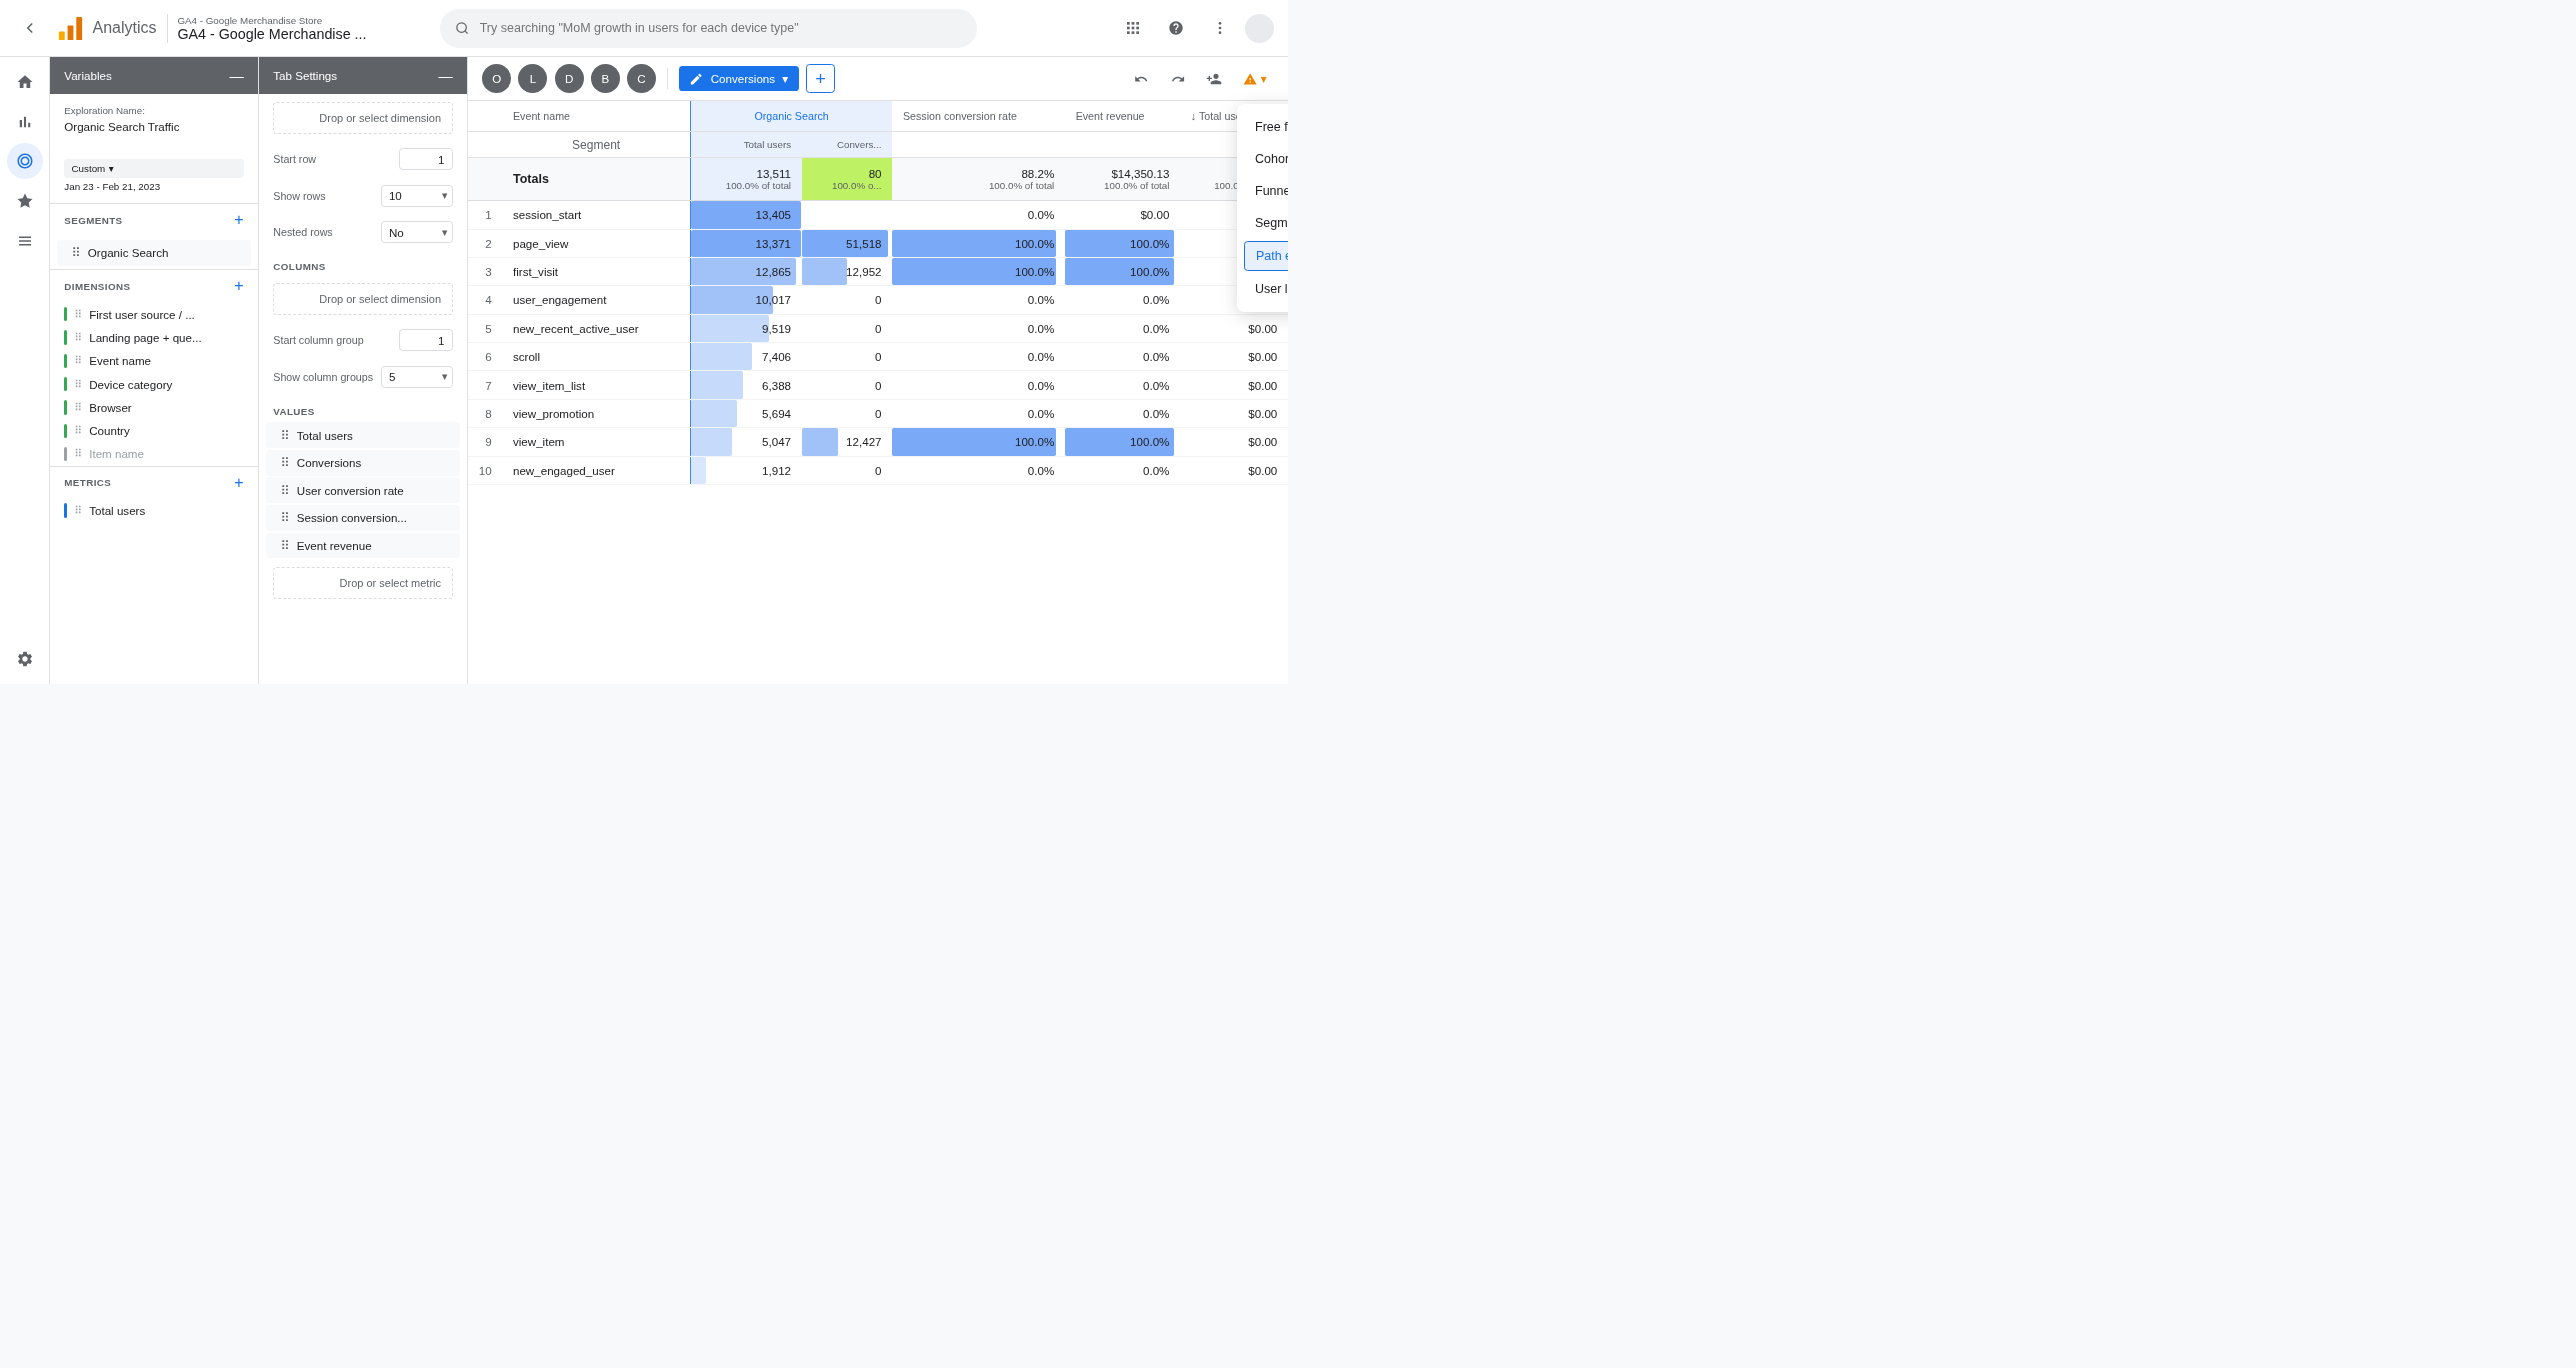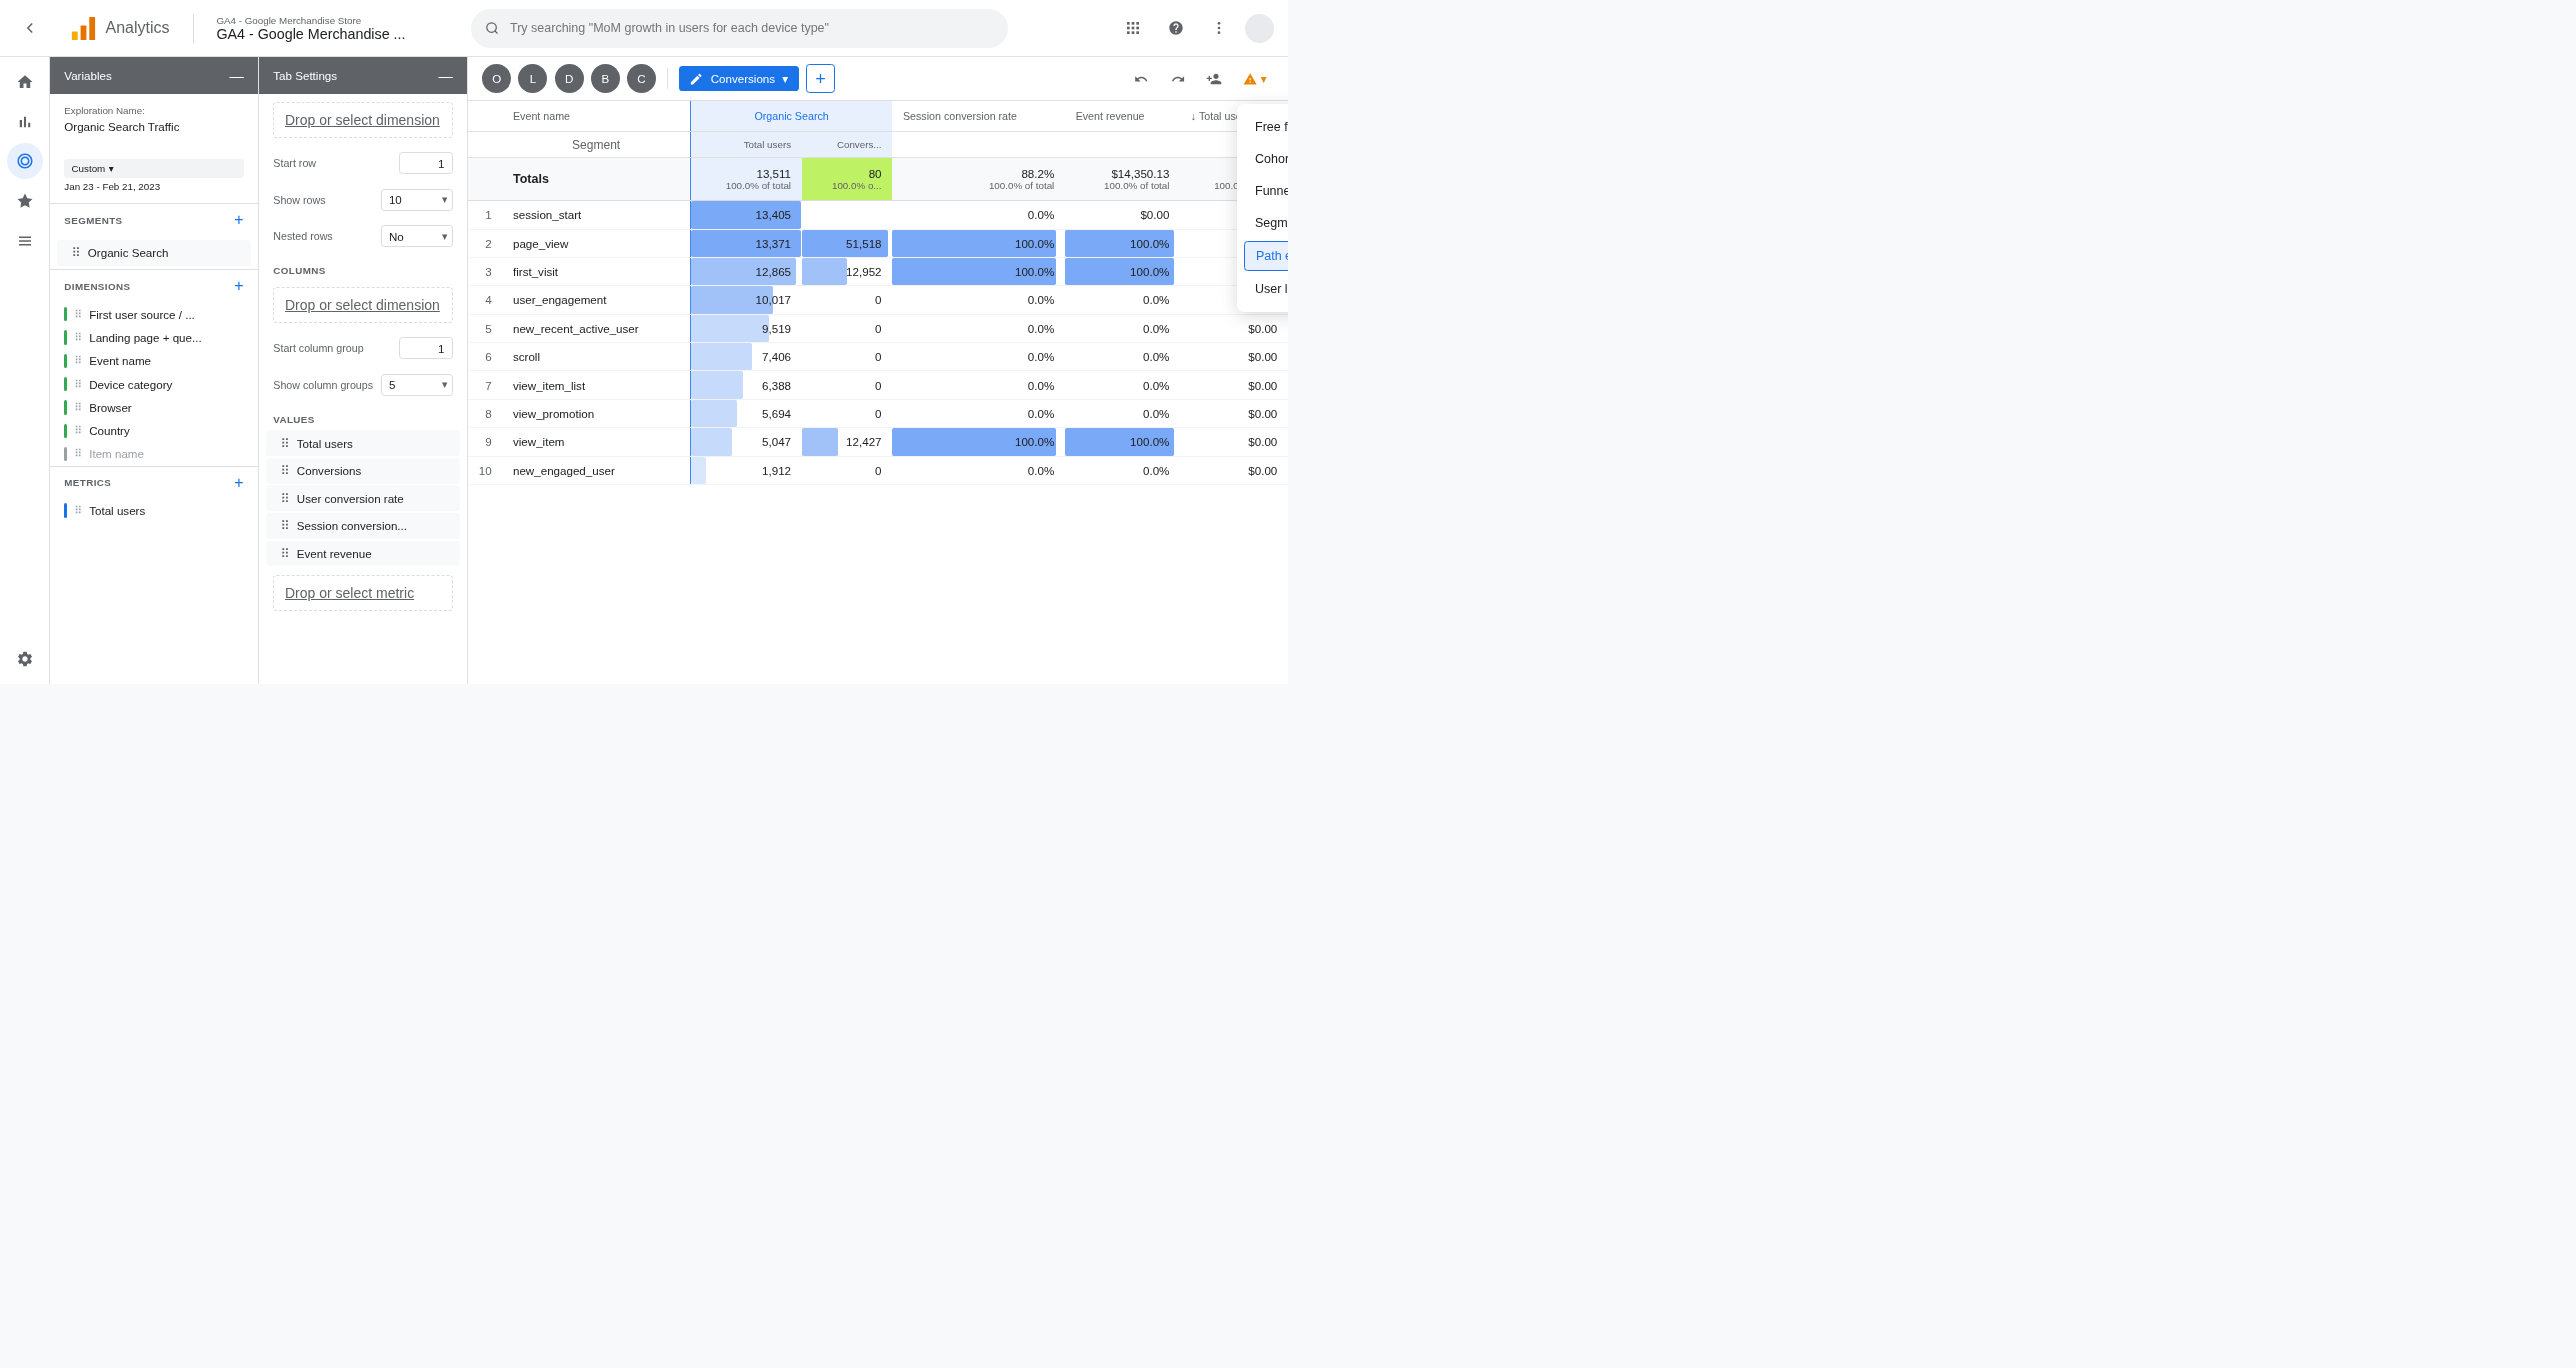--- a/index.html
+++ b/index.html
@@ -2,21 +2,21 @@
 <html style="font-size:14.3px"><head>
   <meta charset="utf-8">
   <style>
     * { box-sizing: border-box; margin: 0; padding: 0; }
     body { font-family: 'Google Sans', Arial, sans-serif; font-size: 11.6px; background: #f8f9fa; color: #202124; overflow: hidden; width: 1288px; height: 684px; }
 
     
     .top-nav {
       display: flex; align-items: center; height: 57px;
       background: #fff; border-bottom: 0.9px solid #e0e0e0;
-      padding: 0 14.3px; gap: 23px; position: relative; z-index: 100;
+      padding: 0 14.3px; gap: 10px; position: relative; z-index: 100;
     }
     .nav-back-btn {
       width: 32px; height: 32px; border: none; background: none;
       cursor: pointer; display: flex; align-items: center; justify-content: center;
       border-radius: 50%; color: #5f6368; font-size: 18px;
     }
     .logo-area { display: flex; align-items: center; gap: 7.2px; }
     .logo-icon { width: 29px; height: 29px; }
     .logo-text { font-size: 16px; color: #5f6368; font-weight: 400; }
     .nav-divider { width: 0.9px; height: 29px; background: #dadce0; }
@@ -96,23 +96,22 @@
     .metric-item { display: flex; align-items: center; gap: 7.2px; padding: 4.5px 14.3px; }
     .metric-color-bar { width: 2.7px; height: 14.3px; border-radius: 1.8px; background: #1a73e8; }
 
     
     .tab-settings-panel {
       width: 209px; background: #fff; border-right: 0.9px solid #e0e0e0;
       display: flex; flex-direction: column; overflow-y: auto;
     }
     .drop-zone {
       margin: 7.2px 14.3px; border: 0.9px dashed #dadce0; border-radius: 3.6px;
-      padding: 9px 10.7px; font-size: 14px; color: #5f6368; text-align: left;
+      padding: 9px 10.7px; font-size: 11px; color: #5f6368; text-align: right;
       cursor: pointer;
-      text-decoration: underline;
     }
     .setting-row { padding: 7.2px 14.3px; display: flex; align-items: center; justify-content: space-between; }
     .setting-label { font-size: 10.7px; color: #5f6368; }
     .setting-input {
       width: 54px; border: 0.9px solid #dadce0; border-radius: 3.6px;
       padding: 3.6px 7.2px; font-size: 11.6px; color: #202124; text-align: right;
     }
     .select-wrapper { position: relative; display: inline-flex; align-items: center; }
     .setting-select {
       appearance: none; border: 0.9px solid #dadce0; border-radius: 3.6px;

